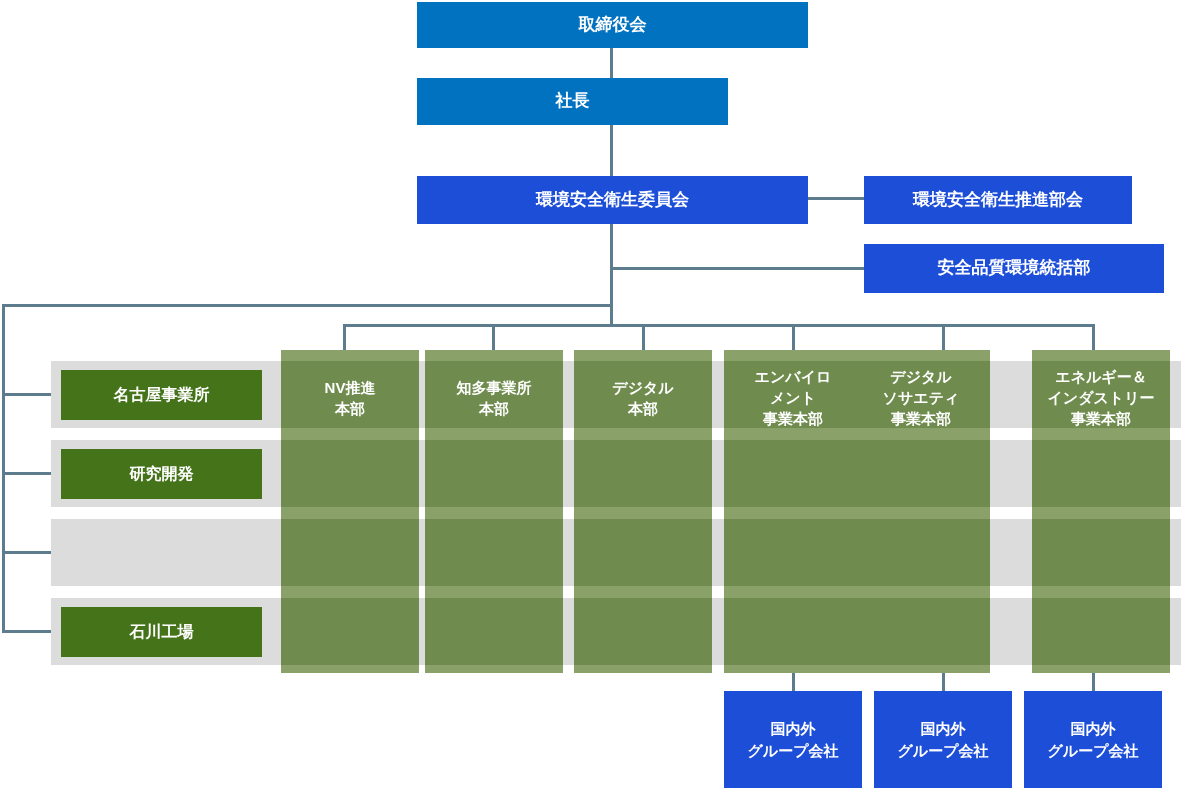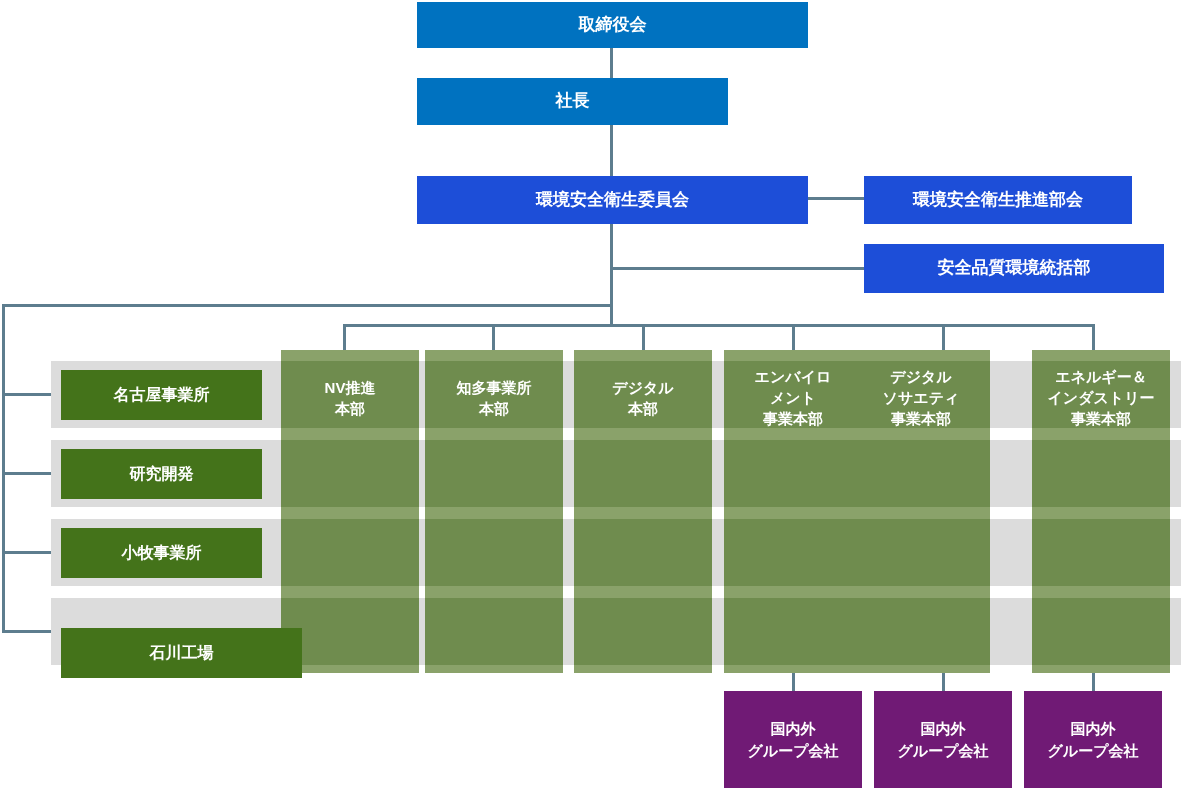--- a/index.html
+++ b/index.html
@@ -12,21 +12,21 @@
   }
   .box{
     position:absolute;
     display:flex;align-items:center;justify-content:center;
     color:#ffffff;font-weight:bold;text-align:center;
     white-space:pre-line;line-height:1.35;
   }
   .blue{background:#0072c0;font-size:17px;}
   .slate{background:#1d4ed8;font-size:17px;}
   .site{background:#44731a;font-size:16px;}
-  .groupco{background:#701a75;font-size:15px;line-height:22px;}
+  .groupco{background:#1d4ed8;font-size:15px;line-height:22px;}
   .line{position:absolute;background:#5d7d8e;}
   .band{position:absolute;left:51px;width:1130px;height:67px;background:#dcdcdc;}
   .col{
     position:absolute;top:350px;width:138px;height:323px;
     background:linear-gradient(to bottom,
       #8aa26a 0px 11px,
       #6f8c4e 11px 78px,
       #8aa26a 78px 90px,
       #6f8c4e 90px 157px,
       #8aa26a 157px 169px,
@@ -103,22 +103,21 @@
   </div>
 
   <div class="box blue" style="left:417px;top:2px;width:391px;height:46px">取締役会</div>
   <div class="box blue" style="left:417px;top:78px;width:311px;height:47px">社長</div>
   <div class="box slate" style="left:417px;top:176px;width:391px;height:48px">環境安全衛生委員会</div>
   <div class="box slate" style="left:864px;top:176px;width:268px;height:48px">環境安全衛生推進部会</div>
   <div class="box site" style="left:61px;top:370px;width:201px;height:50px">名古屋事業所</div>
 
   <div class="box slate" style="left:864px;top:244px;width:300px;height:49px">安全品質環境統括部</div>
   <div class="box site" style="left:61px;top:449px;width:201px;height:50px">研究開発</div>
-  <div class="box site" style="left:61px;top:528px;width:201px;height:50px">小牧事業所</div>
-  <div class="box site" style="left:61px;top:628px;width:241px;height:50px">石川工場</div>
+  <div class="box site" style="left:61px;top:607px;width:201px;height:50px">石川工場</div>
 
   <div class="box groupco" style="left:724px;top:691px;width:138px;height:97px">国内外
 グループ会社</div>
   <div class="box groupco" style="left:874px;top:691px;width:138px;height:97px">国内外
 グループ会社</div>
   <div class="box groupco" style="left:1024px;top:691px;width:138px;height:97px">国内外
 グループ会社</div>
 
 </div>
 

